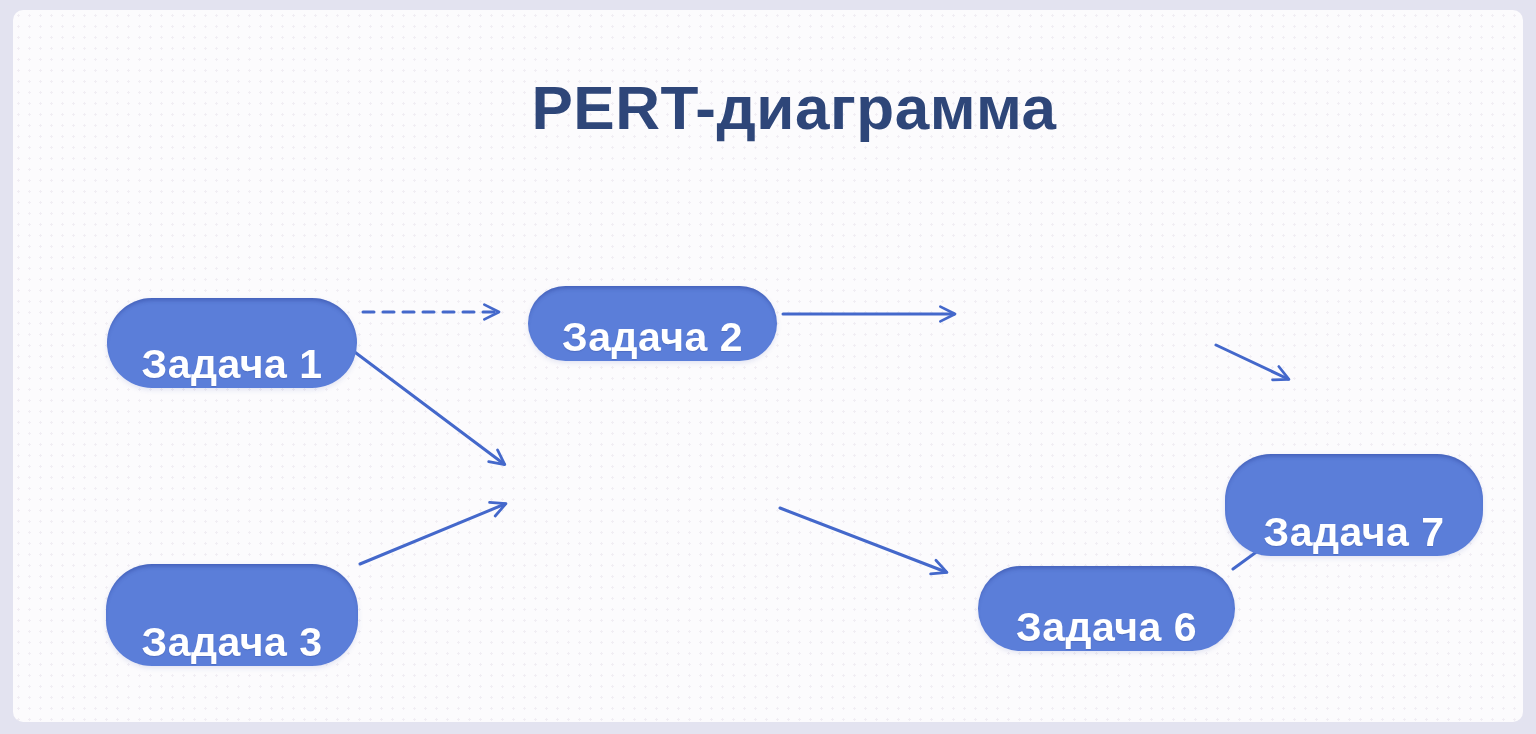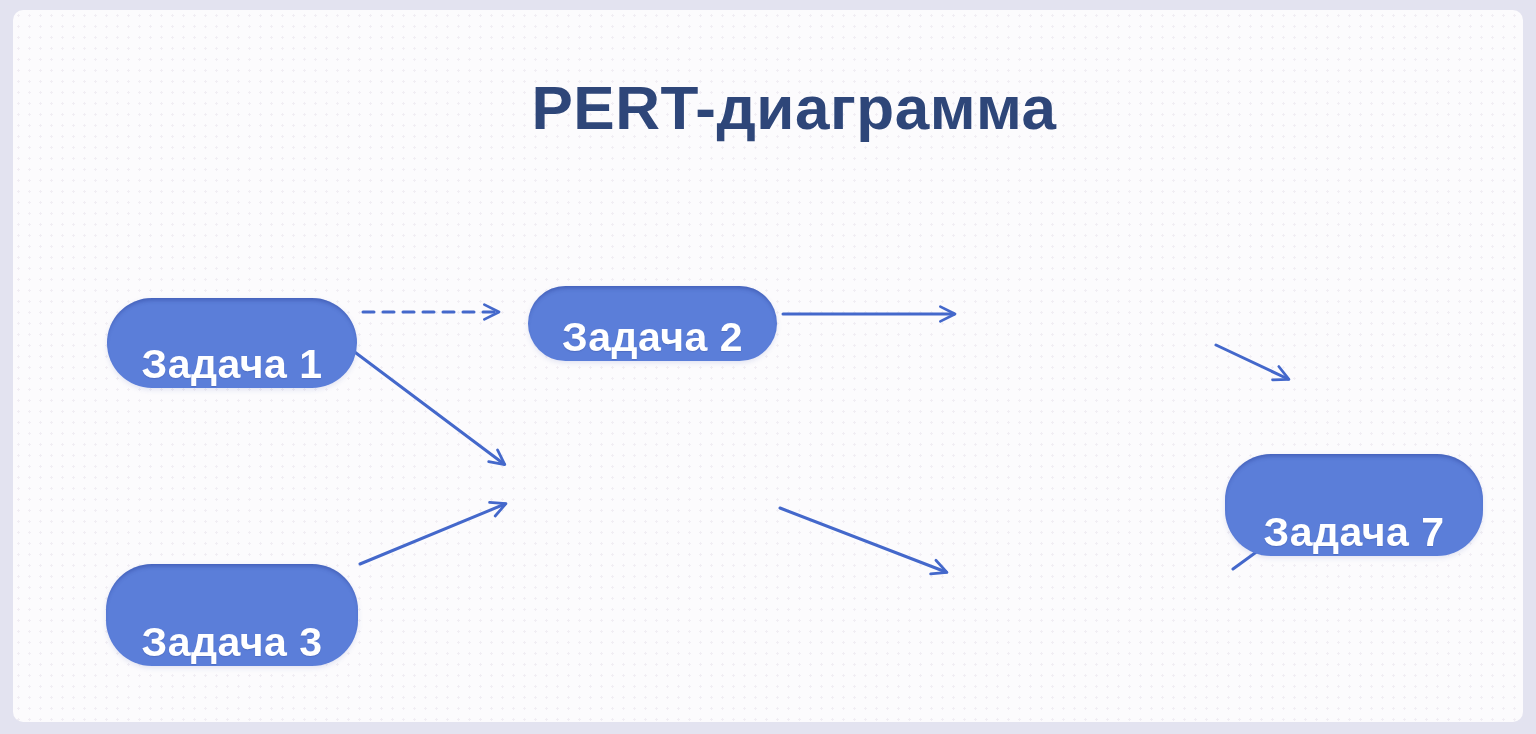--- a/index.html
+++ b/index.html
@@ -117,18 +117,21 @@
 
     <div class="node task1">
       <span>Задача 1</span>
     </div>
     <div class="node task2">
       <span>Задача 2</span>
     </div>
     <div class="node task3">
       <span>Задача 3</span>
     </div>
+    <div class="node task6">
+      <span>Задача 6</span>
+    </div>
     <div class="node task7">
       <span>Задача 7</span>
     </div>
 
   </div>
 </div>
 
 </body></html>

